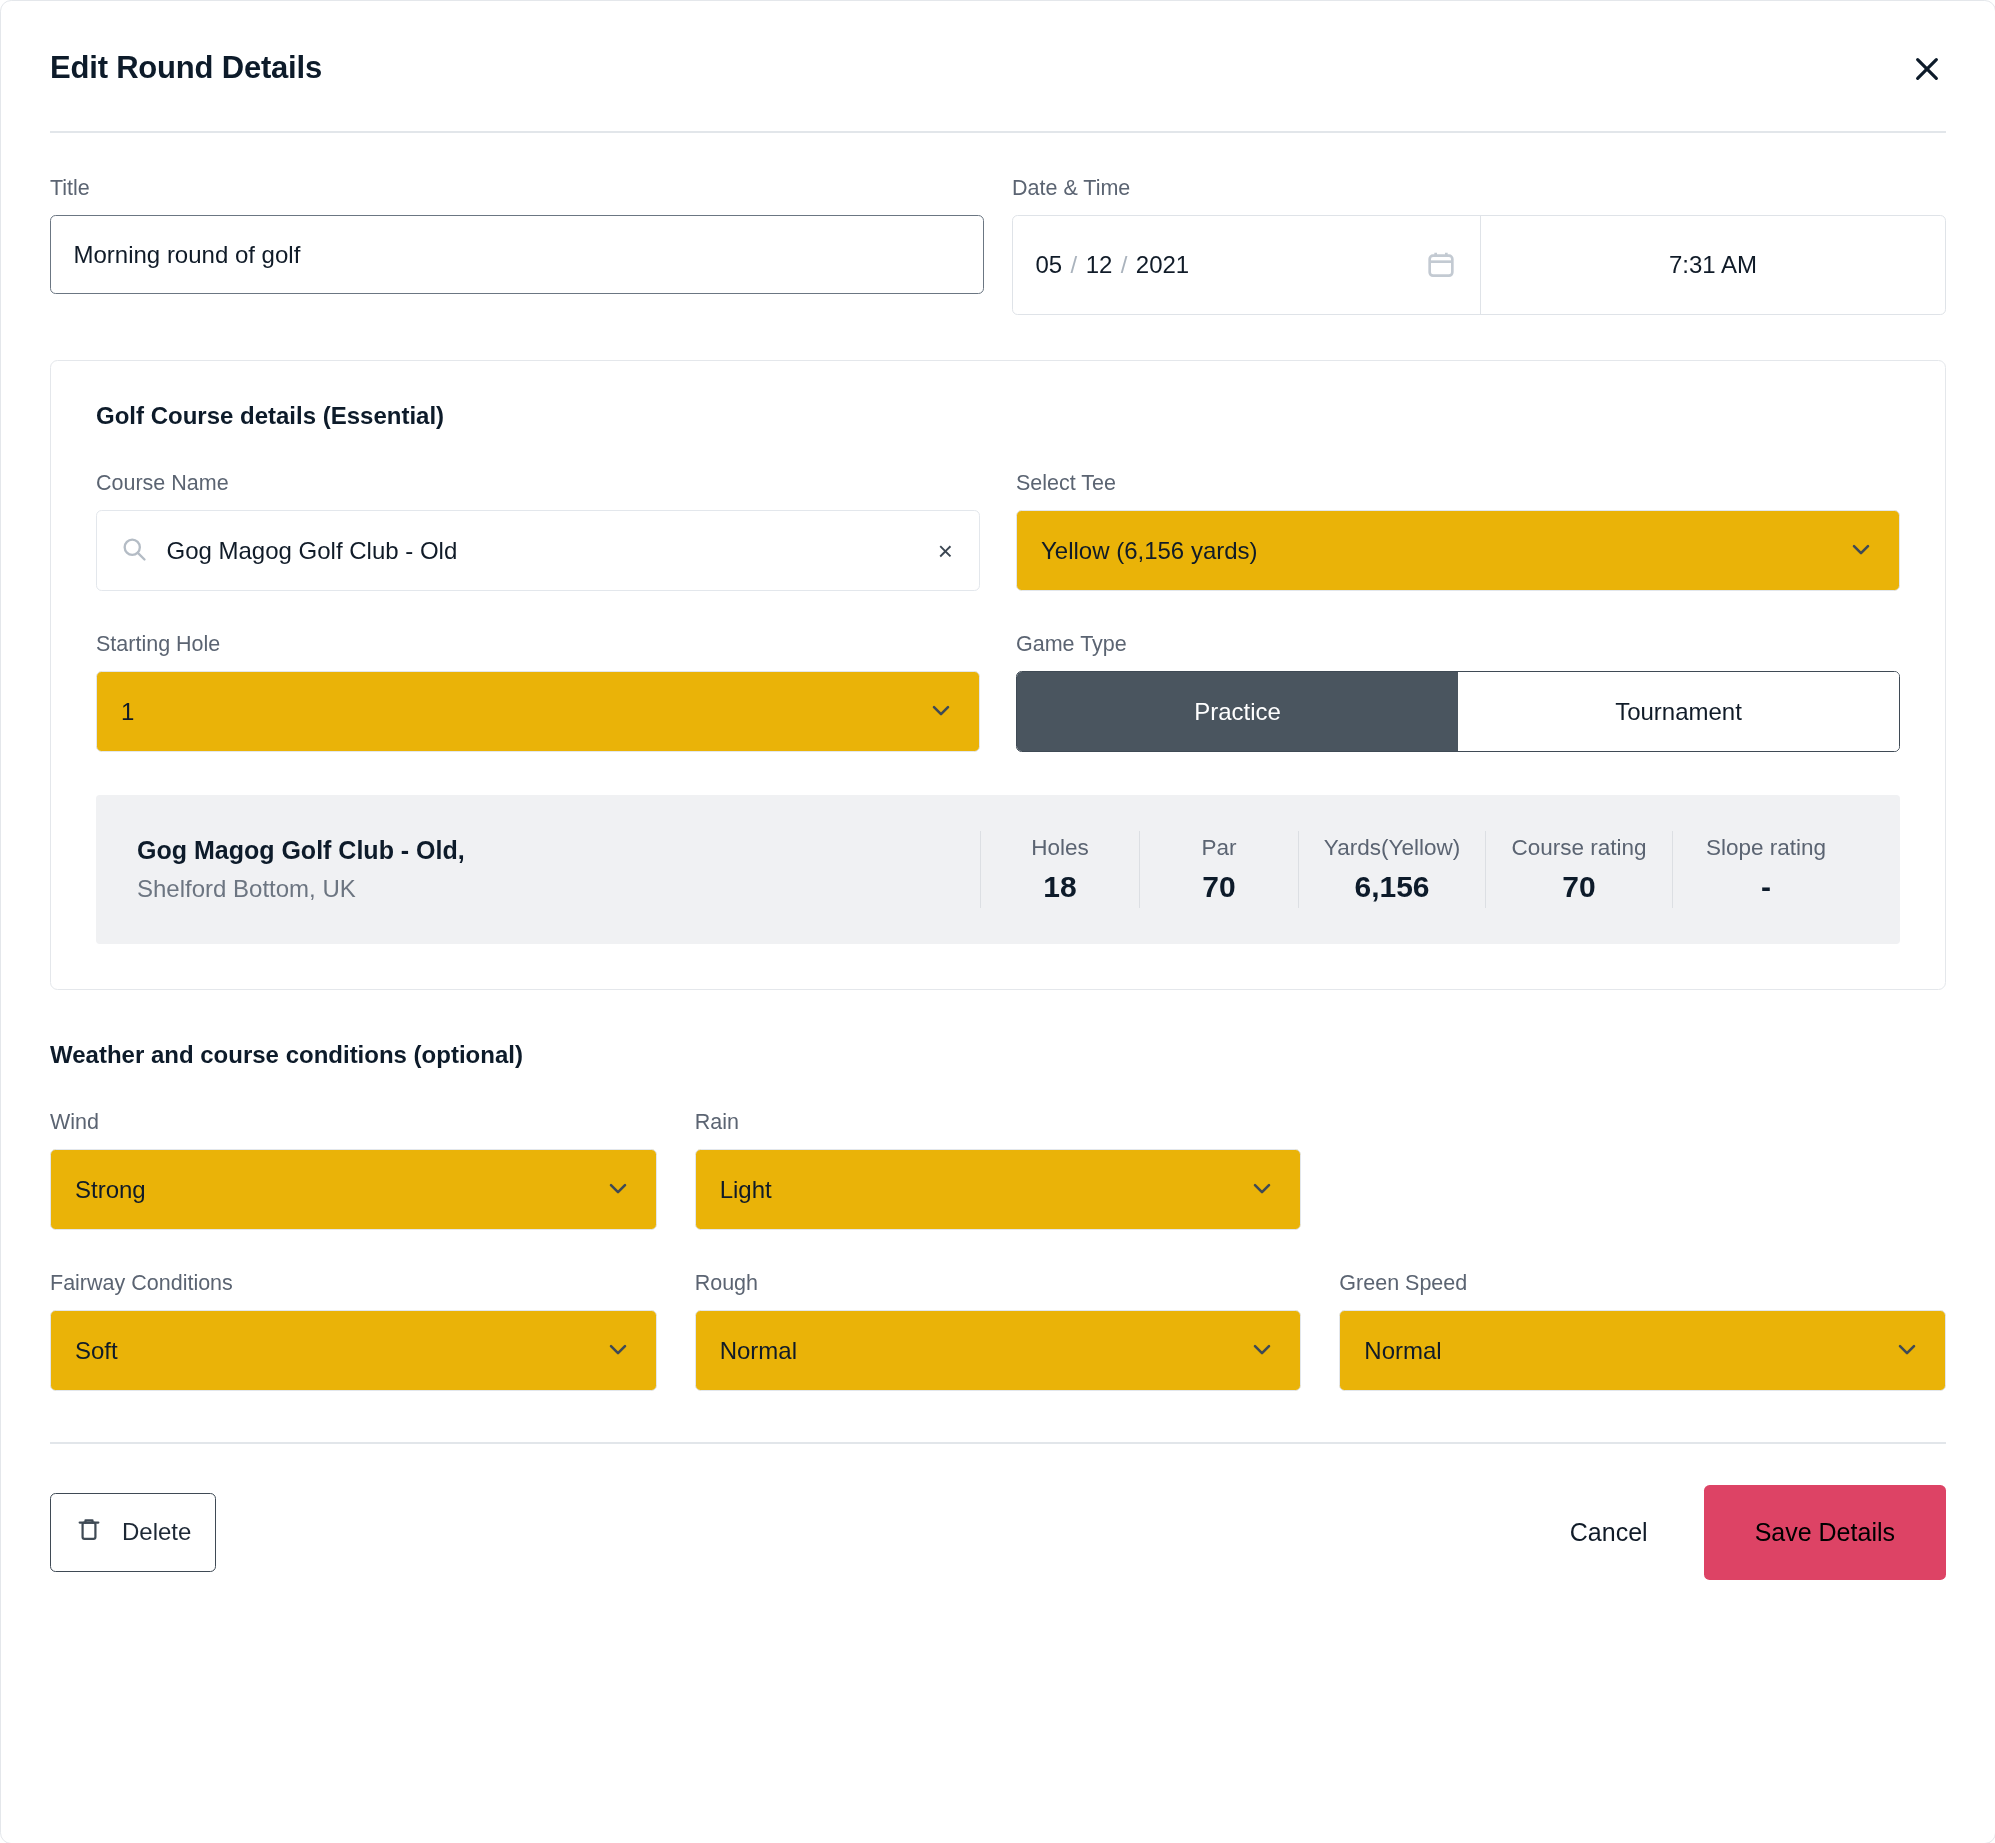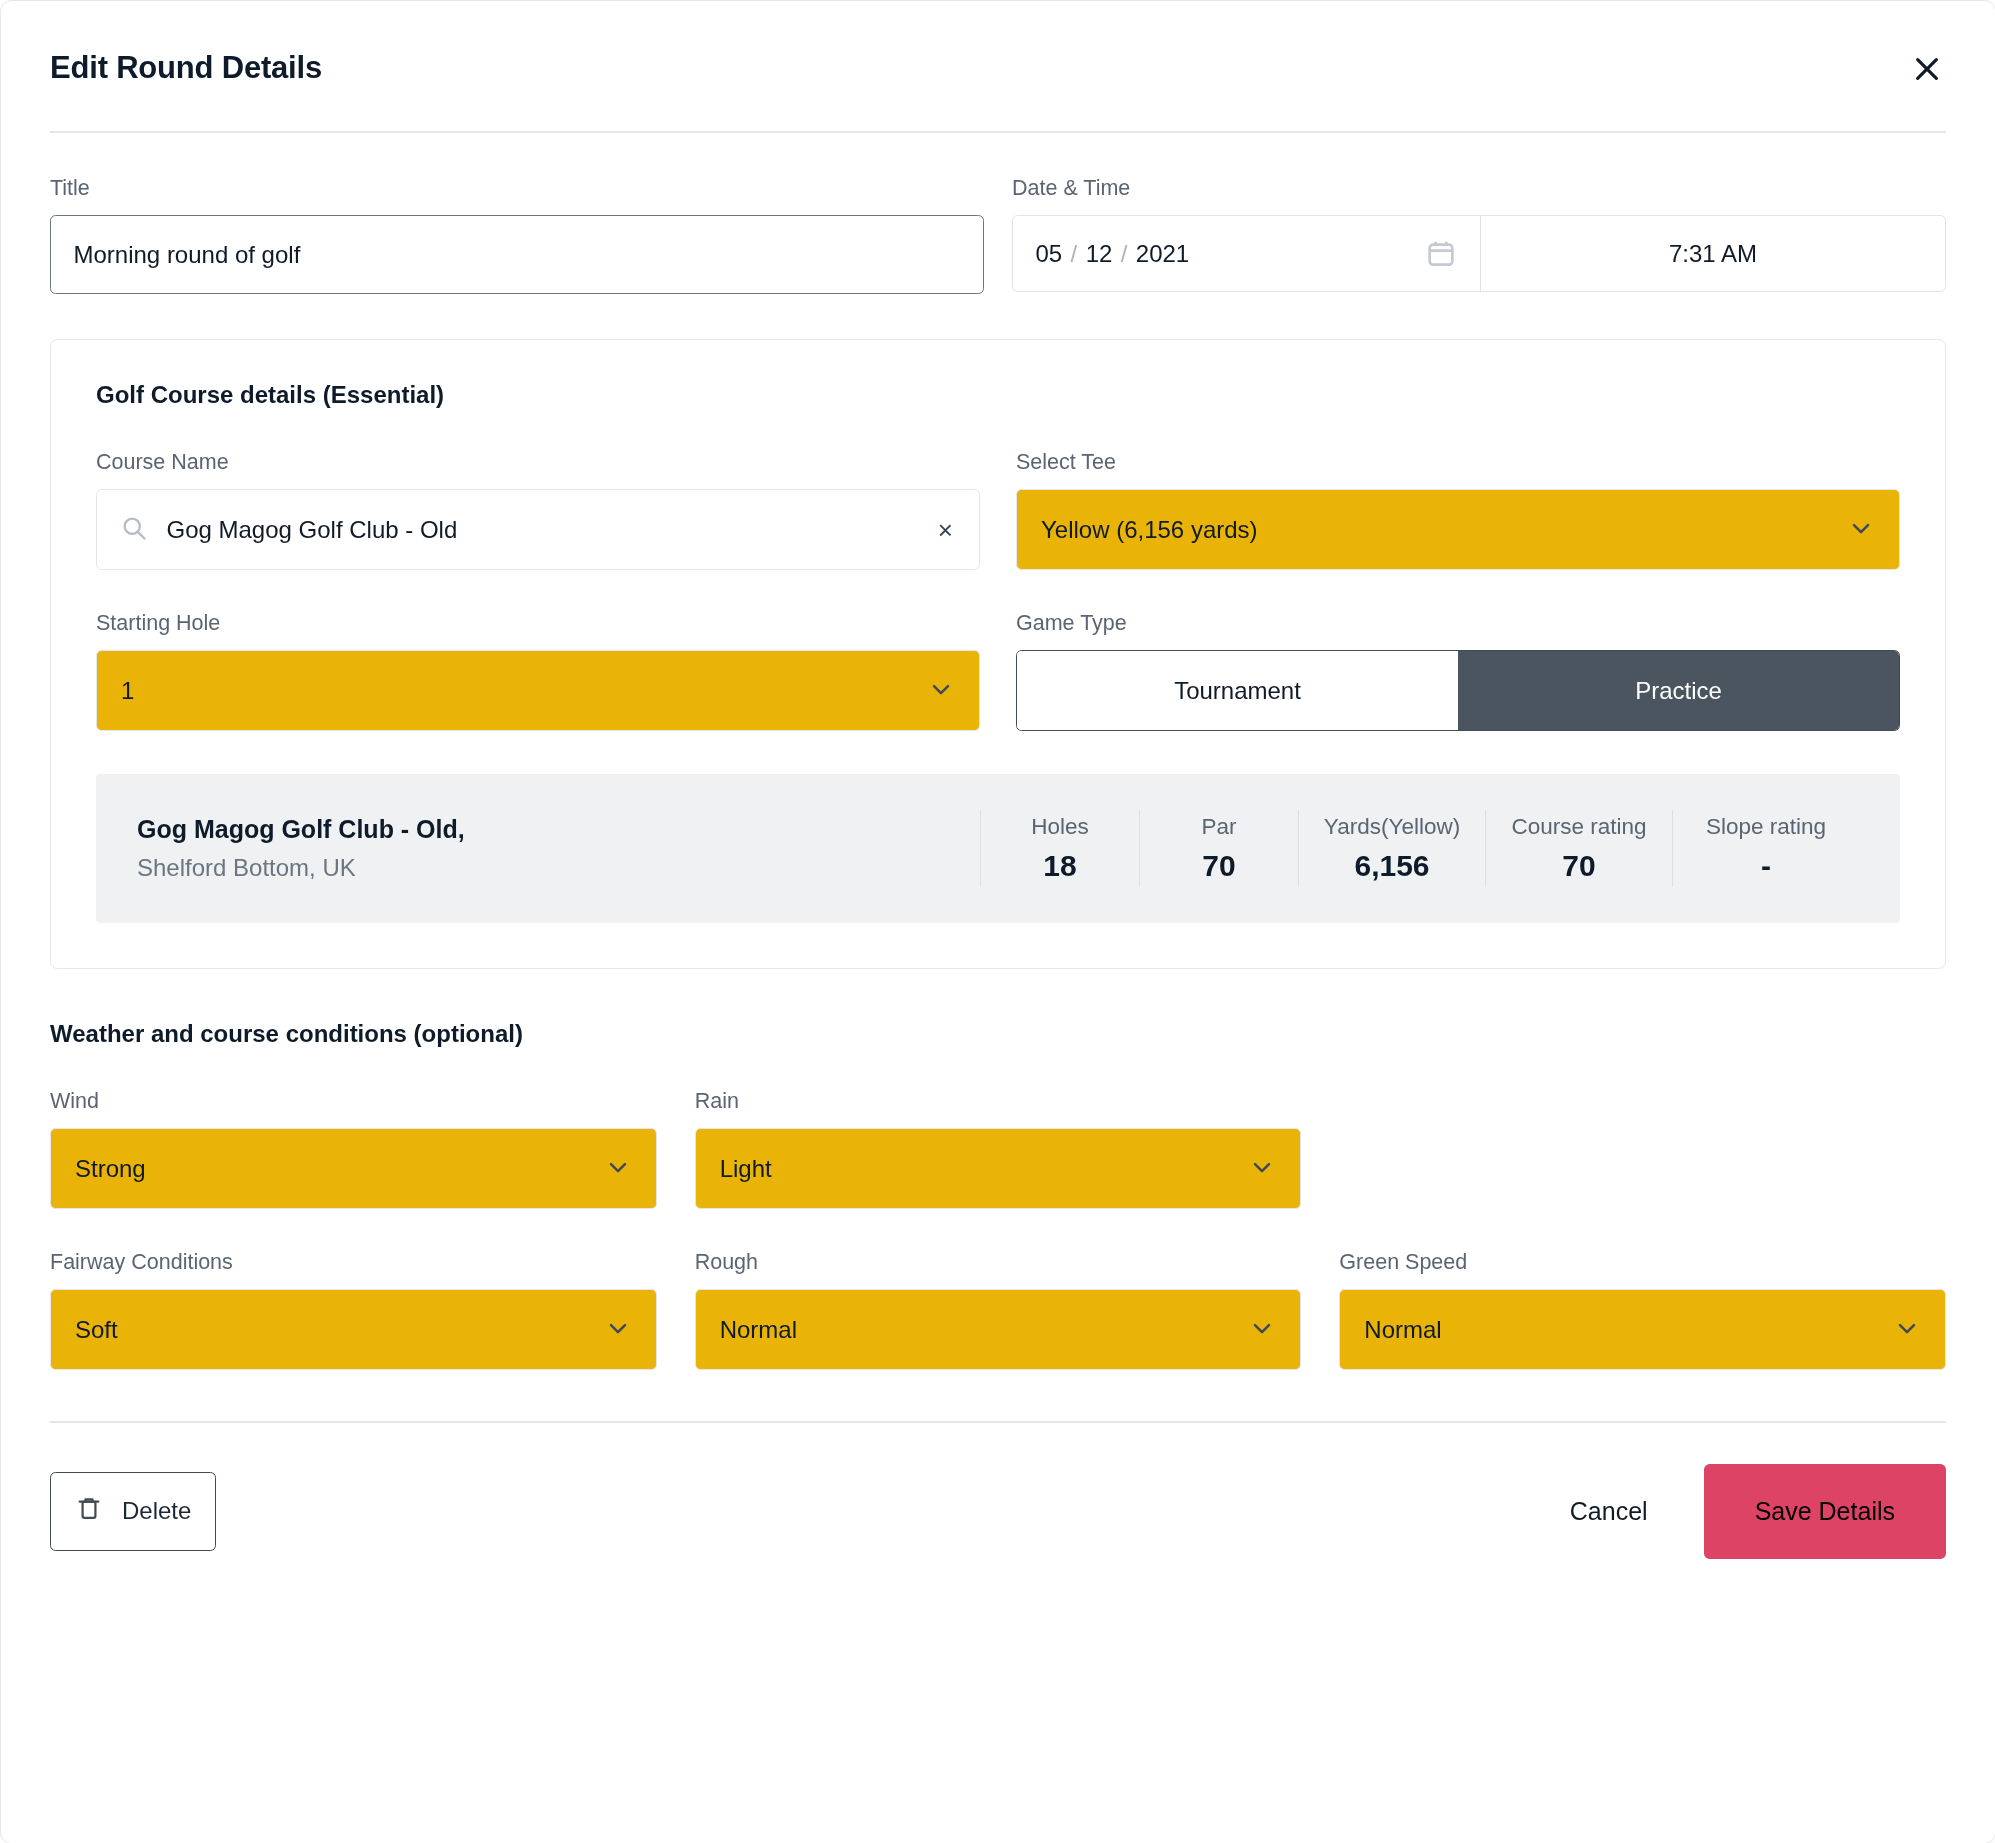--- a/index.html
+++ b/index.html
@@ -81,21 +81,21 @@
   .row-2 {
     display: flex;
     gap: 28px;
     margin-top: 43px;
   }
   .col { flex: 1; min-width: 0; }
 
   
   .datetime-wrap {
     display: flex;
-    height: 77px;
+    height: 100px;
     border: 1.9px solid #dfe3e8;
     border-radius: 5.6px;
     overflow: hidden;
     background: #fff;
   }
   .date-part {
     flex: 0 0 50.2%;
     display: flex;
     align-items: center;
     padding: 0 22.5px;
@@ -403,22 +403,22 @@
           <span>
             <svg width="28" height="28" viewBox="0 0 24 24" fill="none" stroke="#3f4a55" stroke-width="2.2" stroke-linecap="round" stroke-linejoin="round">
               <polyline points="6 9.5 12 15.5 18 9.5"></polyline>
             </svg>
           </span>
         </div>
       </div>
       <div class="card-col">
         <span class="field-label">Game Type</span>
         <div class="seg-toggle">
+          <button class="seg-btn active">Practice</button>
           <button class="seg-btn">Tournament</button>
-          <button class="seg-btn active">Practice</button>
         </div>
       </div>
     </div>
 
     <div class="stats-strip">
       <div class="stats-name">
         <div class="n1">Gog Magog Golf Club - Old,</div>
         <div class="n2">Shelford Bottom, UK</div>
       </div>
       <div class="stat">

